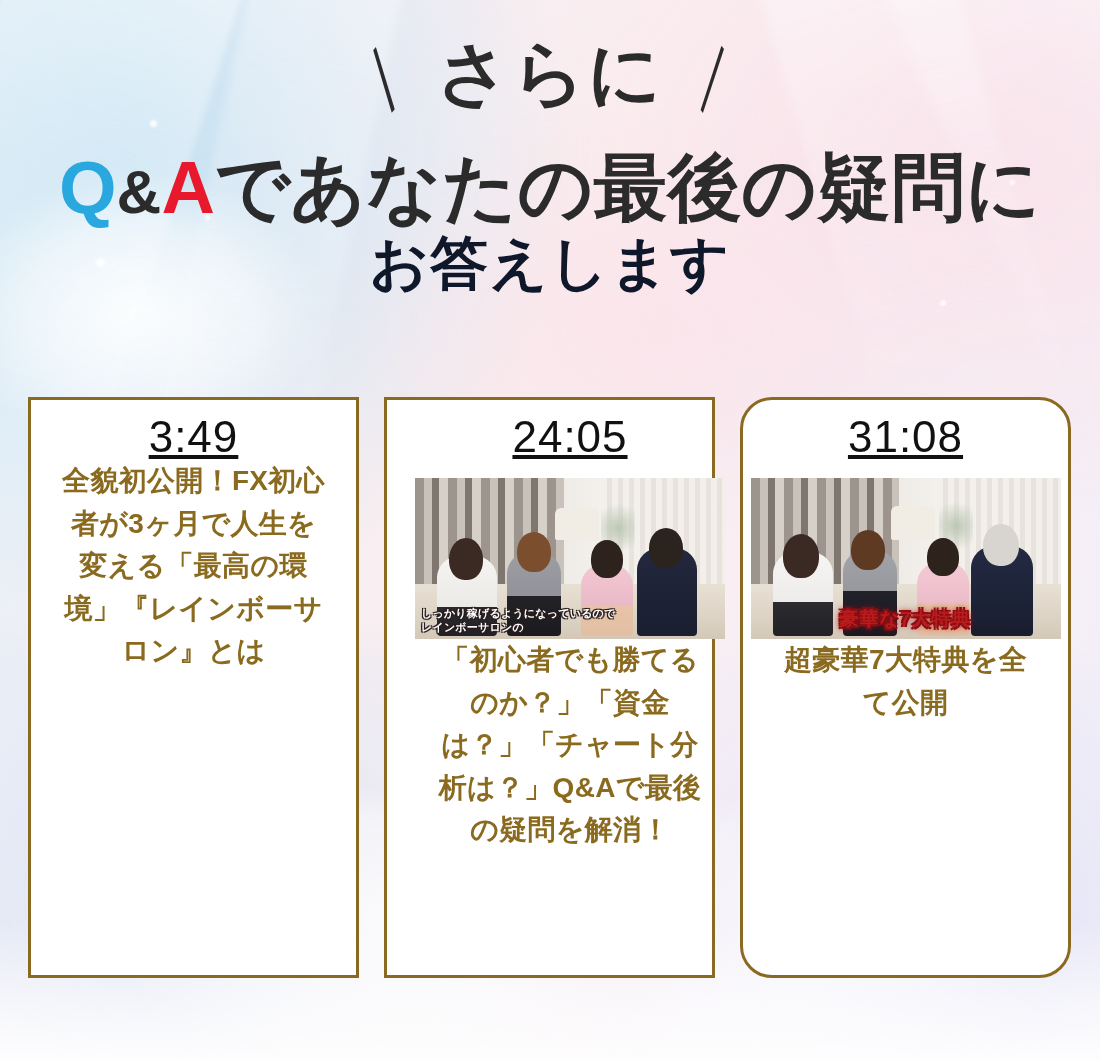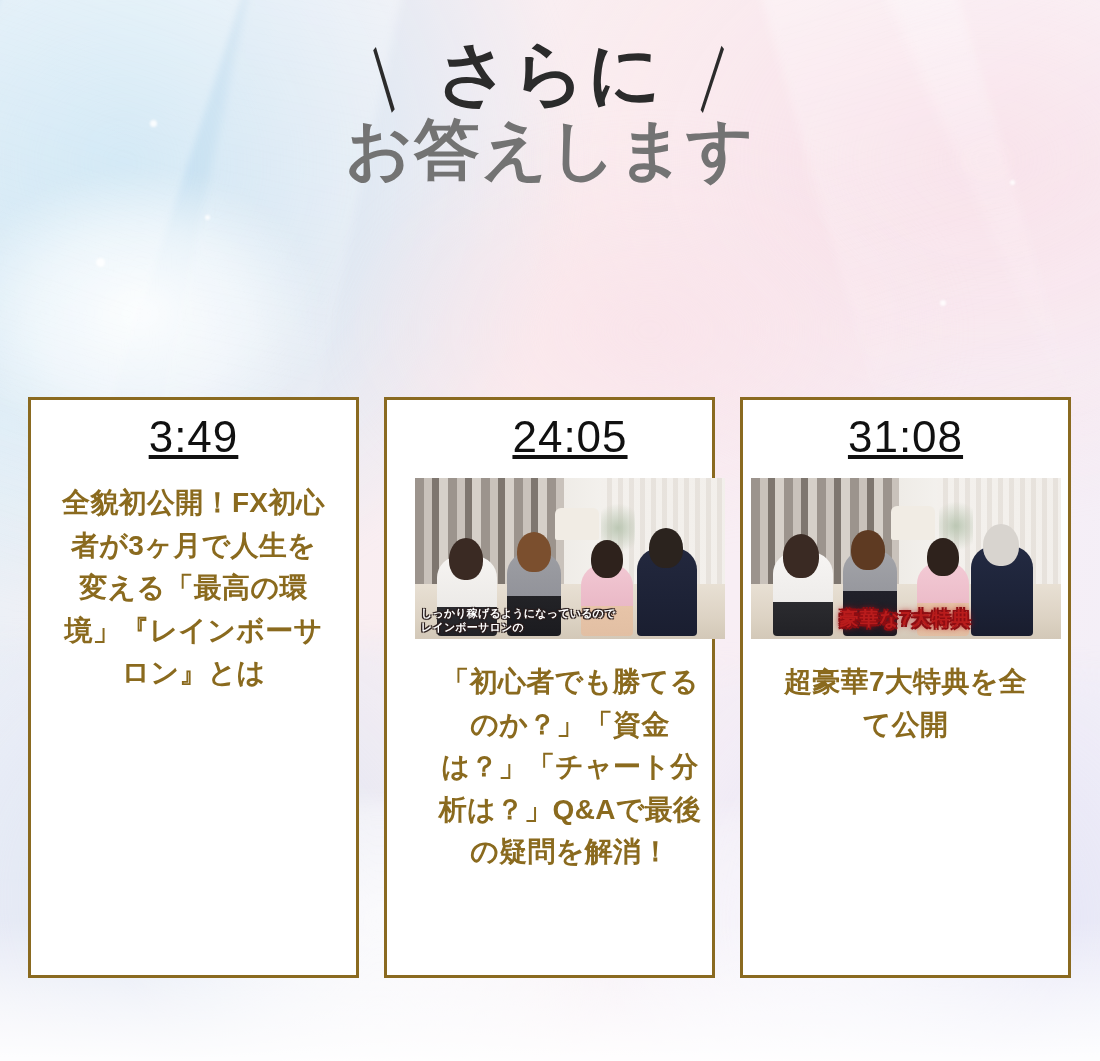--- a/index.html
+++ b/index.html
@@ -95,21 +95,21 @@
   .slash-r{ transform:rotate(2deg)  skewX(12deg)  scaleX(.55); }
 
   .qa-line{
     margin-top:34px; color:#2b2b2b;
     font-size:74px; font-weight:700; line-height:1.13; letter-spacing:0px;
     white-space:nowrap;
   }
   .qa-line .q{ font-family:"Liberation Sans",sans-serif; font-weight:700; }
   .qa-line .amp{ font-size:62px; font-weight:700; }
   .ans-line{
-    color:#737373; font-size:66px; font-weight:700; line-height:1.13;
+    color:#0f172a; font-size:58px; font-weight:700; line-height:1.13;
     letter-spacing:1px;
   }
 
   
   .cards{ position:absolute; left:28px; top:397px; width:1044px; display:flex; gap:25px; }
   .card{
     width:331px; height:581px; background:#ffffff;
     border:3px solid #8a6a20; display:flex; flex-direction:column; align-items:center;
     padding-top:14px;
   }
@@ -166,21 +166,21 @@
   .cap-hl{ color:#ffe34d; }
   .cap-gold{
     color:#b91c1c; font-size:19px; font-weight:700; letter-spacing:1px;
     text-shadow:
       -1.6px -1.6px 0 #8d0d12, 1.6px -1.6px 0 #8d0d12,
       -1.6px  1.6px 0 #8d0d12, 1.6px  1.6px 0 #8d0d12,
        0 0 5px #b51018, 0 0 9px #b51018;
   }
 
   .card-body{
-    margin-top:22px; width:268px; text-align:center;
+    width:268px; text-align:center;
     color:#8a6a1e; font-size:28px; font-weight:700; line-height:1.52;
     letter-spacing:.3px;
     text-shadow:0 1px 0 rgba(255,255,255,.6);
   }
 </style>
 </head>
 <body>
 
 <div id="bg">
   <div class="bg-base"></div>
@@ -207,20 +207,23 @@
 <div id="content">
 
   <div class="headline-wrap">
 
     <div class="sara-line">
       <span class="slash slash-l">＼</span>
       <span>さらに</span>
       <span class="slash slash-r">／</span>
     </div>
 
+    <div class="qa-line">
+      <span class="q" id="q-letter" style="color: rgb(41, 168, 224);">Q</span><span class="amp">&amp;</span><span class="q" id="a-letter" style="color: rgb(232, 25, 44);">A</span><span>であなたの最後の疑問に</span>
+    </div>
 
     <div class="ans-line">お答えします</div>
   </div>
 
   <div class="cards">
 
     <div class="card" style="border-color: rgb(138, 106, 32);">
       <div class="card-time">3:49</div>
       <div class="card-body" style="color: rgb(138, 106, 30);">全貌初公開！FX初心者が3ヶ月で人生を変える「最高の環境」『レインボーサロン』とは</div>
     </div>
@@ -242,21 +245,21 @@
           <div class="person" style="left:166px;width:52px;height:72px;background:linear-gradient(180deg,#f2c8d3 0%,#eab9c7 58%,#e7c4a8 58%,#e2bfa3 100%);"></div>
           <div class="head" style="left:176px;top:62px;width:32px;height:38px;background:#2e221c;border-radius:50% 50% 45% 45%;"></div>
           <div class="person" style="left:222px;width:60px;height:88px;background:linear-gradient(180deg,#23283e 0%,#1d2236 60%,#1a1e30 100%);"></div>
           <div class="head" style="left:234px;top:50px;width:34px;height:40px;background:#2b231e;border-radius:50% 50% 45% 45%;"></div>
         </div>
         <div class="thumb-caption"><span>しっかり稼げるようになっているので</span><br><span>レインボーサロンの</span></div>
       </div>
       <div class="card-body" style="color: rgb(138, 106, 30);">「初心者でも勝てるのか？」「資金は？」「チャート分析は？」Q&amp;Aで最後の疑問を解消！</div>
     </div>
 
-    <div class="card" style="border-color: rgb(138, 106, 32);">
+    <div class="card" style="border-color: rgb(138, 106, 32); border-radius: 32px;">
       <div class="card-time">31:08</div>
       <div class="thumb">
         <div class="thumb-scene">
           <div class="wall" style="width:50%;"></div>
           <div class="wall-right"></div>
           <div class="curtain"></div>
           <div class="lamp" style="left:140px;top:28px;width:44px;height:34px;background:#f1ece4;"></div>
           <div class="plant" style="left:188px;top:24px;"></div>
           <div class="sofa"></div>
           <div class="person" style="left:22px;width:60px;height:84px;background:linear-gradient(180deg,#f7f5f3 0%,#eeecea 60%,#2b2b2f 60%,#222226 100%);"></div>

